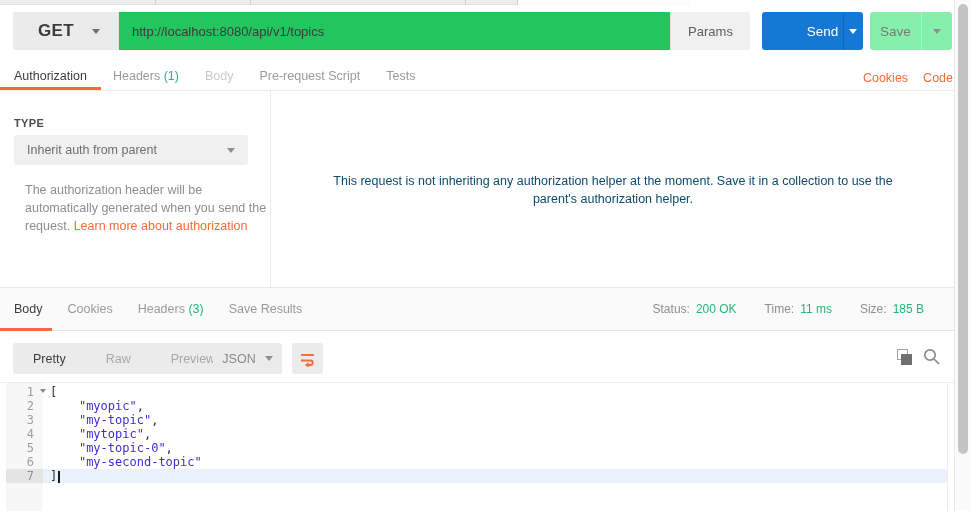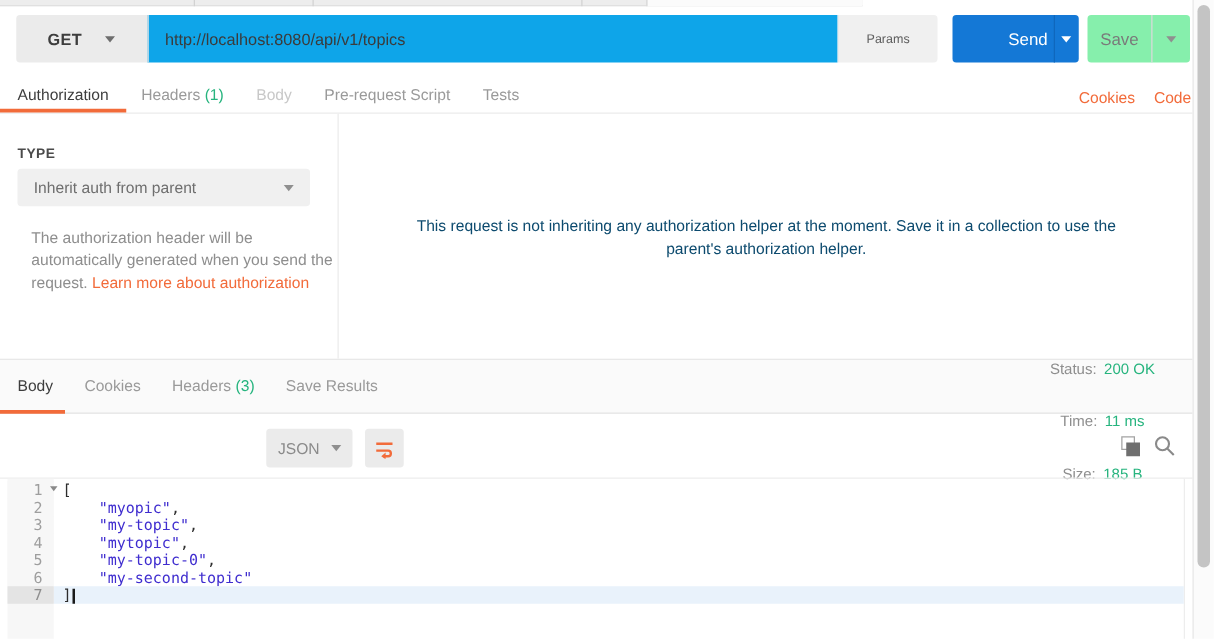--- a/index.html
+++ b/index.html
@@ -12,26 +12,26 @@
   .abs { position:absolute; }
 
   
   .top-strip { left:0; top:0; width:690px; height:5px; background:#ededed; border-bottom:1px solid #e0e0e0; }
   .top-strip .tab-div { position:absolute; top:0; width:1px; height:5px; background:#d2d2d2; }
   .top-strip .active-seg { position:absolute; top:0; left:517px; width:173px; height:5px; background:#fbfbfb; }
 
   
   .method-box { left:13px; top:12px; width:105px; height:38px; background:#ebebeb; border-radius:3px 0 0 3px;
     display:flex; align-items:center; padding-left:25px; gap:18px; cursor:pointer; }
-  .method-label { font-size:13px; font-weight:700; color:#3d3d3d; letter-spacing:.3px; }
-  .url-field { left:118px; top:12px; width:552px; height:38px; background:#0ea5e9; border-left:1px solid #e3e3e3;
+  .method-label { font-size:17px; font-weight:700; color:#3d3d3d; letter-spacing:.3px; }
+  .url-field { left:118px; top:12px; width:552px; height:38px; background:#22c55e; border-left:1px solid #e3e3e3;
     display:flex; align-items:center; padding-left:13px; font-size:13px; color:#3b3b3b; }
   .params-btn { left:670px; top:12px; width:80px; height:38px; background:#f0f0f0; border-left:1px solid #e3e3e3;
     border-radius:0 3px 3px 0; display:flex; align-items:center; justify-content:center;
-    font-size:10px; color:#5e5e5e; cursor:pointer; }
+    font-size:13px; color:#5e5e5e; cursor:pointer; }
   .send-btn { left:762px; top:12px; width:101px; height:38px; background:#1478d6; border-radius:3px;
     display:flex; color:#fff; cursor:pointer;padding-left:40px; }
   .send-main { width:68px; display:flex; align-items:center; justify-content:center; font-size:13.5px; }
   .send-caret-seg { width:33px; display:flex; align-items:center; justify-content:center; border-left:1px solid #0f67bd; }
   .save-btn { left:870px; top:12px; width:82px; height:38px; background:#86efac; border-radius:3px;
     display:flex; color:#7a7a7a; cursor:pointer; }
   .save-main { width:51px; display:flex; align-items:center; justify-content:center; font-size:13.5px; }
   .save-caret-seg { width:31px; display:flex; align-items:center; justify-content:center; border-left:1px solid #dadada; }
 
   .caret { width:0; height:0; border-left:4px solid transparent; border-right:4px solid transparent;
@@ -62,21 +62,21 @@
   .auth-message { margin-top:81px; max-width:592px; text-align:center;
     font-size:12.5px; line-height:18px; color:#0c4a6e; }
 
   
   .resp-strip { left:0; top:287px; width:955px; height:44px; background:#fafafa;
     border-top:1px solid #e8e8e8; border-bottom:1px solid #e3e3e3; }
   .resp-tabs { position:absolute; left:14px; top:0; height:100%; display:flex; align-items:center; font-size:12.5px; }
   .resp-tabs .tab { margin-right:25px; color:#9a9a9a; cursor:pointer; white-space:nowrap; }
   .resp-tabs .tab.active { color:#3d3d3d; }
   .body-underline { position:absolute; left:0; bottom:-1px; width:52px; height:3px; background:#f26b3a; }
-  .resp-meta { position:absolute; right:31px; top:0; height:100%; display:flex; align-items:center; gap:28px; font-size:12px;flex-direction:column; }
+  .resp-meta { position:absolute; right:31px; top:0; height:100%; display:flex; align-items:center; gap:28px; font-size:12px; }
   .meta-pair { display:flex; gap:6px; }
   .meta-label { color:#8e8e8e; }
   .meta-value { color:#26b47e; }
 
   
   .resp-toolbar { left:0; top:331px; width:955px; height:52px; border-bottom:1px solid #ededed; }
   .view-group { position:absolute; left:13px; top:12px; height:31px; background:#ebebeb; border-radius:3px;
     display:flex; align-items:center; font-size:12.5px; }
   .view-group .vg-item { padding:0 20px; color:#a8a8a8; cursor:pointer; }
   .view-group .vg-item.active { color:#3d3d3d; }
@@ -185,20 +185,25 @@
         <span class="meta-value">11 ms</span>
       </span>
     <span class="meta-pair">
         <span class="meta-label">Size:</span>
         <span class="meta-value">185 B</span>
       </span>
   </div>
 </div>
 
 <div class="abs resp-toolbar">
+  <div class="view-group">
+    <span class="vg-item active">Pretty</span>
+    <span class="vg-item">Raw</span>
+    <span class="vg-item">Preview</span>
+  </div>
   <div class="format-select">
     <span>JSON</span>
     <span class="caret lite"></span>
   </div>
   <div class="wrap-btn">
     <svg width="17" height="17" viewBox="0 0 17 17">
       <path d="M2 5 H15" stroke="#f26b3a" stroke-width="1.9" fill="none"></path>
       <path d="M2 10.5 H11.5 C14.4 10.5 14.4 15 11.5 15 H8.5" stroke="#f26b3a" stroke-width="1.9" fill="none"></path>
       <path d="M9.5 12 L6 15 L9.5 17.5 Z" fill="#f26b3a"></path>
     </svg>

